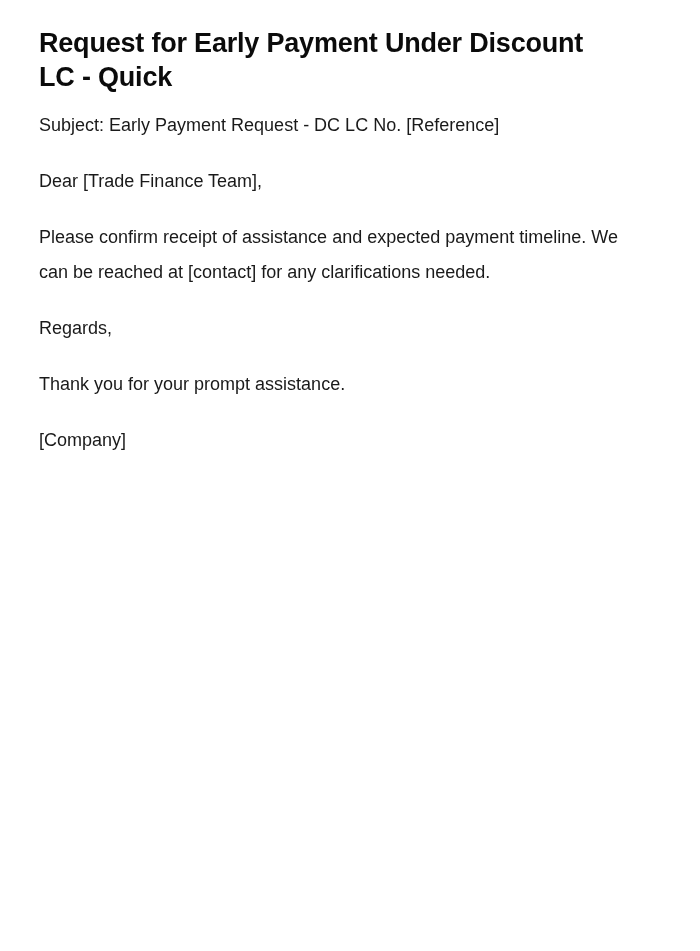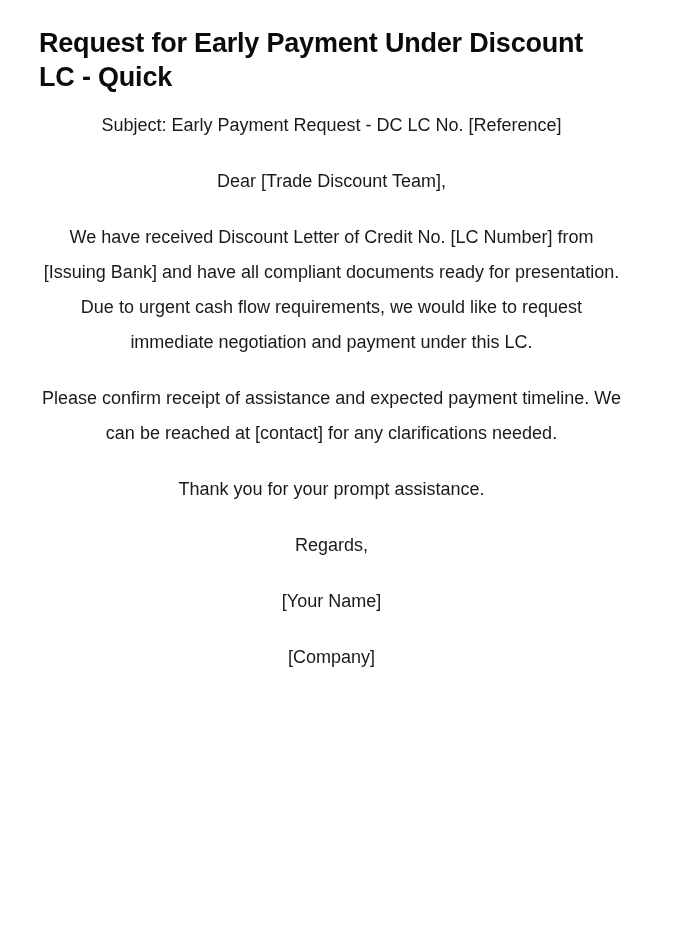--- a/index.html
+++ b/index.html
@@ -42,21 +42,21 @@
     padding: 0;
   }
   p.para {
     margin: 0 0 0 0;
     padding: 0;
     font-size: 18px;
     line-height: 35px;
     font-weight: 400;
     color: #1a1a1a;
     max-width: 585px;
-    text-align: center;
+    text-align: left;
     word-wrap: break-word;
   }
   p.para + p.para {
     margin-top: 21px;
   }
   .doc-title + .body-block {
     margin-top: 14px;
   }
 </style>
 </head>
@@ -64,30 +64,28 @@
 
 <div class="page">
   <article class="doc">
 
     <h1 class="doc-title">Request for Early Payment Under Discount LC - Quick</h1>
 
     <div class="body-block">
 
       <p class="para">Subject: Early Payment Request - DC LC No. [Reference]</p>
 
-      <p class="para">Dear [Trade Discount Team],</p>
+      <p class="para">Dear [Trade Finance Team],</p>
 
-      <p class="para">We have received Discount Letter of Credit No. [LC Number] from [Issuing Bank] and have all compliant documents ready for presentation. Due to urgent cash flow requirements, we would like to request immediate negotiation and payment under this LC.</p>
 
 
       <p class="para">Please confirm receipt of assistance and expected payment timeline. We can be reached at [contact] for any clarifications needed.</p>
 
+      <p class="para">Regards,</p>
+
       <p class="para">Thank you for your prompt assistance.</p>
 
-      <p class="para">Regards,</p>
-
-      <p class="para">[Your Name]</p>
 
       <p class="para">[Company]</p>
 
     </div>
   </article>
 </div>
 
 </body></html>

